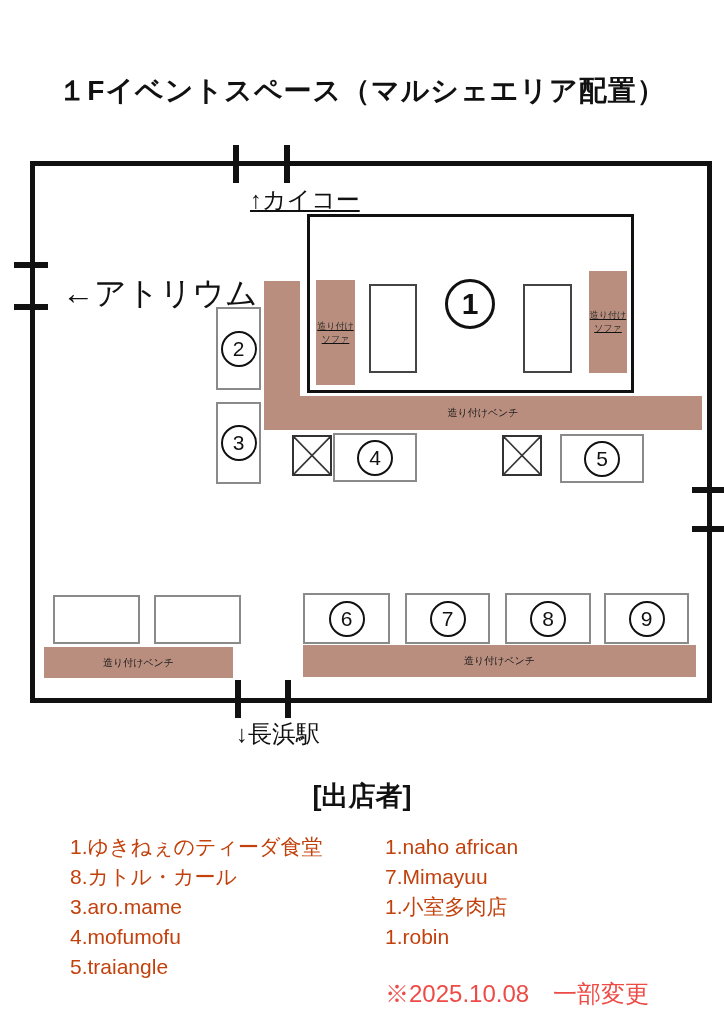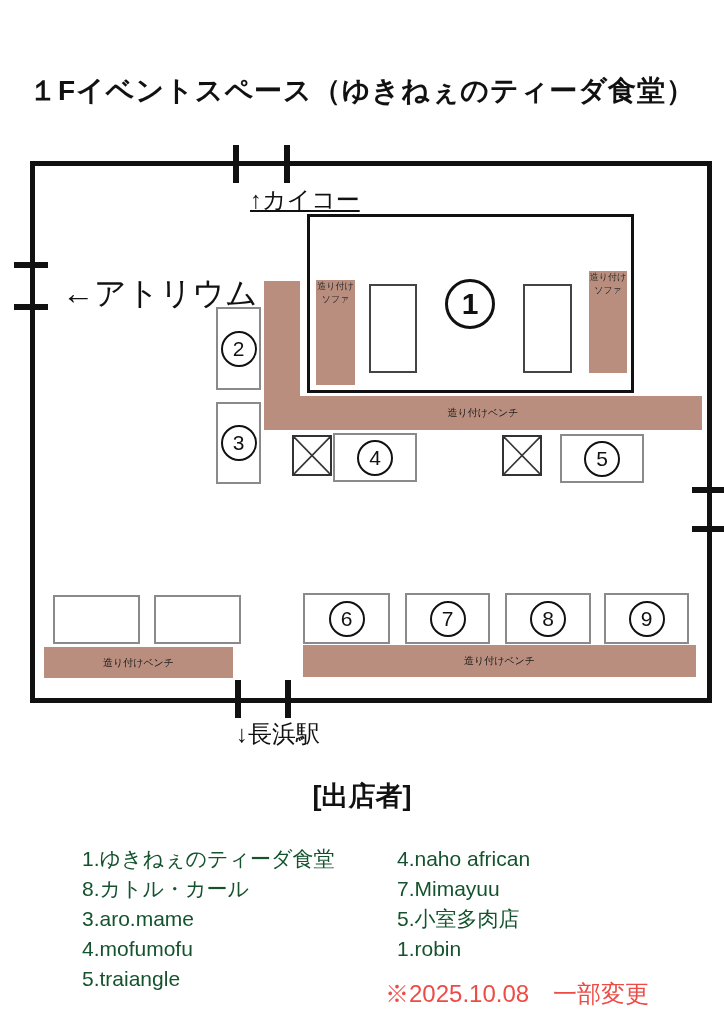--- a/index.html
+++ b/index.html
@@ -20,21 +20,21 @@
   
   .dir{font-size:24px;font-weight:500;}
   .dir-top{left:250px;top:184px;text-decoration:underline;}
   .dir-left{left:62px;top:272px;font-size:32px;}
   .dir-bottom{left:236px;top:718px;}
 
   
   .room1{left:307px;top:214px;width:321px;height:173px;border:3px solid #111;background:#fff;}
 
   .brown{background:#b98e7e;}
-  .sofa{display:flex;justify-content:center;text-align:center;}
+  .sofa{display:flex;align-items:center;justify-content:center;text-align:center;text-decoration:underline;}
   .sofa-left{left:316px;top:280px;width:39px;height:105px;}
   .sofa-right{left:589px;top:271px;width:38px;height:102px;}
   .sofa-text{font-size:9px;line-height:13px;color:#2a2a2a;}
 
   .table-rect{background:#fff;border:2px solid #444;}
   .table1{left:369px;top:284px;width:44px;height:85px;}
   .table2{left:523px;top:284px;width:45px;height:85px;}
 
   
   .circ{border-radius:50%;border:2px solid #111;display:flex;align-items:center;justify-content:center;
@@ -64,31 +64,31 @@
   .xbox1{left:292px;top:435px;width:36px;height:37px;}
   .xbox2{left:502px;top:435px;width:36px;height:37px;}
   .xbox svg{display:block;width:100%;height:100%;}
 
   
   .bench-bl{left:44px;top:647px;width:189px;height:31px;display:flex;align-items:center;justify-content:center;}
   .bench-br{left:303px;top:645px;width:393px;height:32px;display:flex;align-items:center;justify-content:center;}
 
   
   .vendors-header{top:778px;left:0;width:724px;text-align:center;font-size:27px;font-weight:bold;}
-  .vlist{list-style:none;margin:12px;padding:0;font-size:21px;line-height:30px;color:#14532d;}
+  .vlist{list-style:none;margin:0;padding:0;font-size:21px;line-height:30px;color:#c2410c;}
   .vlist-left{left:70px;top:832px;}
   .vlist-right{left:385px;top:832px;}
   .note{left:385px;top:978px;font-size:24px;color:#ee4b46;font-weight:400;}
 </style>
 </head>
 <body>
 
 <div class="page">
 
-  <div class="abs title2">１Fイベントスペース（ゆきねぇのティーダ食堂）</div>
+  <div class="abs title2">１Fイベントスペース（マルシェエリア配置）</div>
 
   <div>
 
     <div class="abs outer-wall"></div>
 
     <div class="abs tick v" style="left:233px;top:145px;"></div>
     <div class="abs tick v" style="left:284px;top:145px;"></div>
     <div class="abs tick v" style="left:235px;top:680px;"></div>
     <div class="abs tick v" style="left:285px;top:680px;"></div>
     <div class="abs tick h" style="left:14px;top:262px;"></div>
@@ -175,21 +175,21 @@
 
   <ul class="abs vlist vlist-left">
     <li>1.ゆきねぇのティーダ食堂</li>
     <li>8.カトル・カール</li>
     <li>3.aro.mame</li>
     <li>4.mofumofu</li>
     <li>5.traiangle</li>
   </ul>
 
   <ul class="abs vlist vlist-right">
-    <li>4.naho african</li>
+    <li>1.naho african</li>
     <li>7.Mimayuu</li>
-    <li>5.小室多肉店</li>
+    <li>1.小室多肉店</li>
     <li>1.robin</li>
   </ul>
 
   <div class="abs note">※2025.10.08　一部変更</div>
 
 </div>
 
 </body></html>

